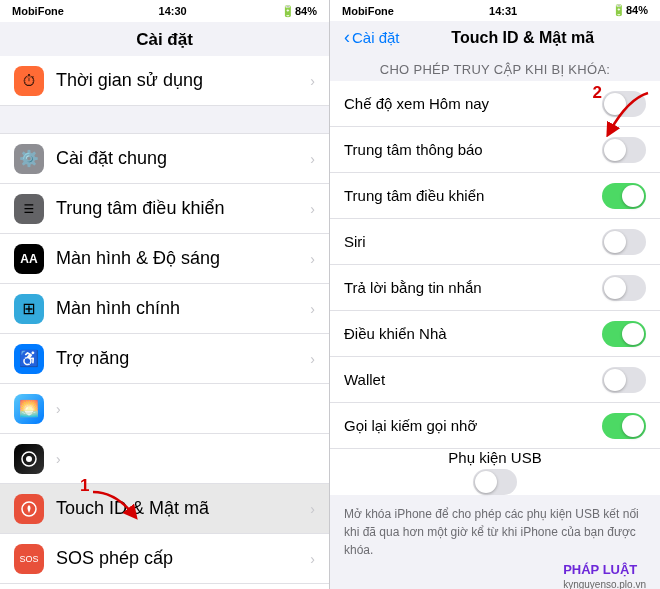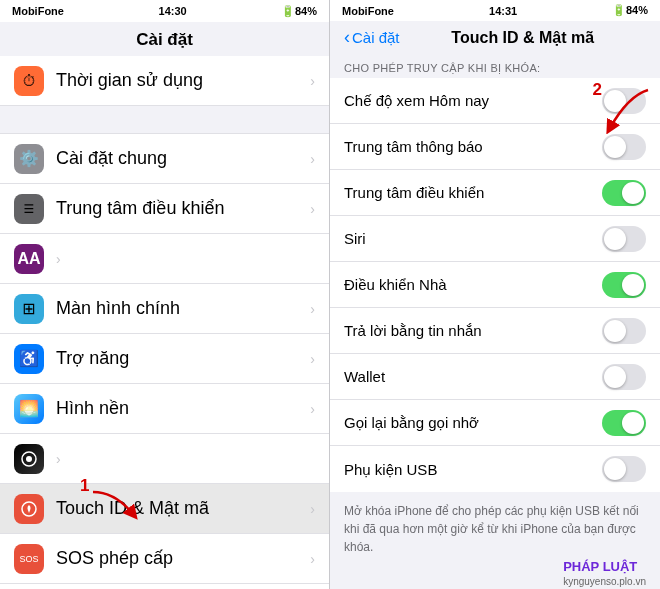--- a/index.html
+++ b/index.html
@@ -21,24 +21,24 @@
     .list-spacer { height: 28px; background: #f2f2f7; border-bottom: 1px solid #e0e0e5; }
 
     
     .right-panel { width: 330px; height: 589px; background: #f2f2f7; display: flex; flex-direction: column; }
     .right-status-bar { background: #fff; display: flex; justify-content: space-between; align-items: center; padding: 4px 12px; font-size: 11px; font-weight: 600; height: 22px; }
     .right-header { background: #f2f2f7; display: flex; align-items: center; padding: 6px 14px; height: 42px; }
     .back-btn { color: #007aff; font-size: 15px; display: flex; align-items: center; gap: 2px; cursor: pointer; }
     .back-chevron { font-size: 18px; font-weight: 300; }
     .right-title { flex: 1; text-align: center; font-size: 16px; font-weight: 600; color: #000; }
 
-    .section-header { font-size: 11px; color: #6d6d72; padding: 8px 14px 4px; text-transform: uppercase; letter-spacing: 0.3px; background: #f2f2f7; }
+    .section-header { font-size: 13px; color: #6d6d72; padding: 8px 14px 4px; text-transform: uppercase; letter-spacing: 0.3px; background: #f2f2f7; text-align: center; }
     .right-list { background: #7f1d1d; }
     .right-item { display: flex; align-items: center; padding: 0 14px; height: 46px; border-bottom: 1px solid #e0e0e5; background: #fff; position: relative; }
-    .right-item:last-child { border-bottom: none; }
+    .right-item:last-child { border-bottom: none; flex-direction: column; }
     .right-item-label { flex: 1; font-size: 15px; color: #000; }
     .toggle { width: 44px; height: 26px; border-radius: 13px; background: #e0e0e5; display: flex; align-items: center; padding: 2px; cursor: pointer; flex-shrink: 0; }
     .toggle.on { background: #4cd964; justify-content: flex-end; }
     .toggle-knob { width: 22px; height: 22px; border-radius: 11px; background: #fff; box-shadow: 0 1px 3px rgba(0,0,0,0.3); }
     .note-box { background: #f2f2f7; padding: 10px 14px; font-size: 12px; color: #6d6d72; line-height: 1.5; border-bottom: 1px solid #e0e0e5; }
     .brand-badge { font-size: 13px; font-weight: 700; color: #6d28d9; line-height: 1.1; }
     .brand-sub { font-size: 10px; color: #666; }
   </style>
 </head>
 <body>
@@ -66,39 +66,39 @@
       <span class="item-chevron">›</span>
     </div>
 
     <div class="list-item">
       <div class="item-icon" style="background:#636366;font-size:12px;">☰</div>
       <span class="item-label">Trung tâm điều khiển</span>
       <span class="item-chevron">›</span>
     </div>
 
     <div class="list-item">
-      <div class="item-icon" style="background:#701a75;font-size:16px;font-weight:700;color:#fff;">AA</div>
+      <div class="item-icon" style="background:#000000;font-size:12px;font-weight:700;color:#fff;">AA</div>
+      <span class="item-label">Màn hình &amp; Độ sáng</span>
       <span class="item-chevron">›</span>
     </div>
 
     <div class="list-item">
       <div class="item-icon" style="background:#34aadc;">⊞</div>
       <span class="item-label">Màn hình chính</span>
       <span class="item-chevron">›</span>
     </div>
 
     <div class="list-item">
       <div class="item-icon" style="background:#007aff;">♿</div>
       <span class="item-label">Trợ năng</span>
       <span class="item-chevron">›</span>
     </div>
 
     <div class="list-item">
       <div class="item-icon" style="background:linear-gradient(135deg,#5ac8fa,#007aff);">🌅</div>
-      <span class="item-label">Hình nền</span>
       <span class="item-chevron">›</span>
     </div>
 
     <div class="list-item">
       <div class="item-icon" style="background:linear-gradient(135deg,#000,#333);">
         <svg width="18" height="18" viewBox="0 0 18 18">
             <circle cx="9" cy="9" r="7" fill="none" stroke="#fff" stroke-width="1.5"></circle>
             <circle cx="9" cy="9" r="3" fill="#fff"></circle>
           </svg>
       </div>
@@ -193,42 +193,42 @@
     </div>
 
     <div class="right-item">
       <span class="right-item-label">Siri</span>
       <div class="toggle">
         <div class="toggle-knob"></div>
       </div>
     </div>
 
     <div class="right-item">
+      <span class="right-item-label">Trả lời bằng tin nhắn</span>
+      <div class="toggle">
+        <div class="toggle-knob"></div>
+      </div>
+    </div>
+
+    <div class="right-item">
       <span class="right-item-label">Điều khiển Nhà</span>
       <div class="toggle on">
         <div class="toggle-knob"></div>
       </div>
     </div>
 
     <div class="right-item">
-      <span class="right-item-label">Trả lời bằng tin nhắn</span>
-      <div class="toggle">
-        <div class="toggle-knob"></div>
-      </div>
-    </div>
-
-    <div class="right-item">
       <span class="right-item-label">Wallet</span>
       <div class="toggle">
         <div class="toggle-knob"></div>
       </div>
     </div>
 
     <div class="right-item">
-      <span class="right-item-label">Gọi lại bằng gọi nhỡ</span>
+      <span class="right-item-label">Gọi lại kiếm gọi nhỡ</span>
       <div class="toggle on">
         <div class="toggle-knob"></div>
       </div>
     </div>
 
     <div class="right-item">
       <span class="right-item-label">Phụ kiện USB</span>
       <div class="toggle">
         <div class="toggle-knob"></div>
       </div>

